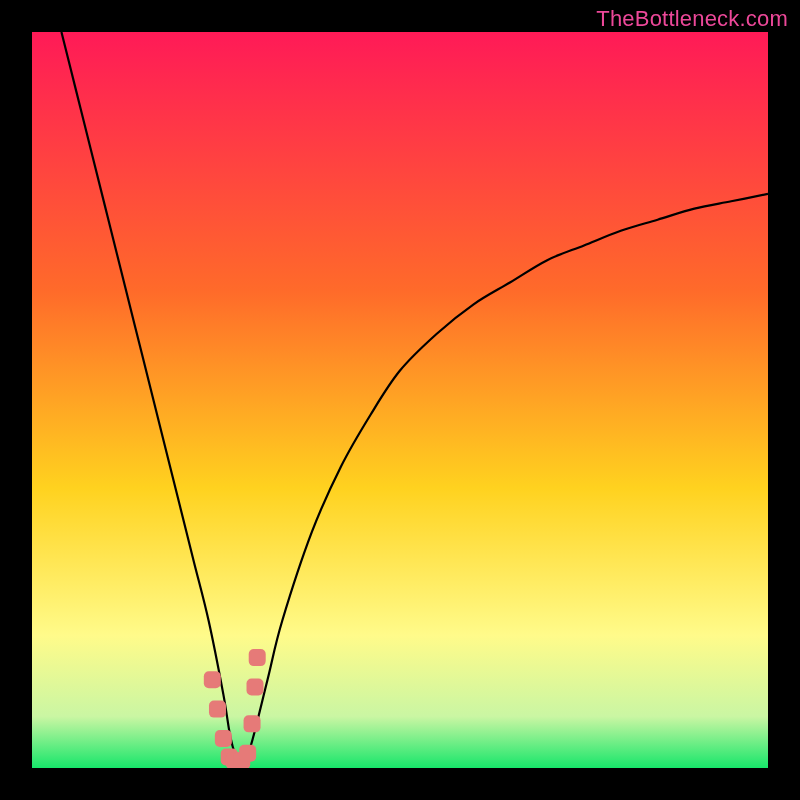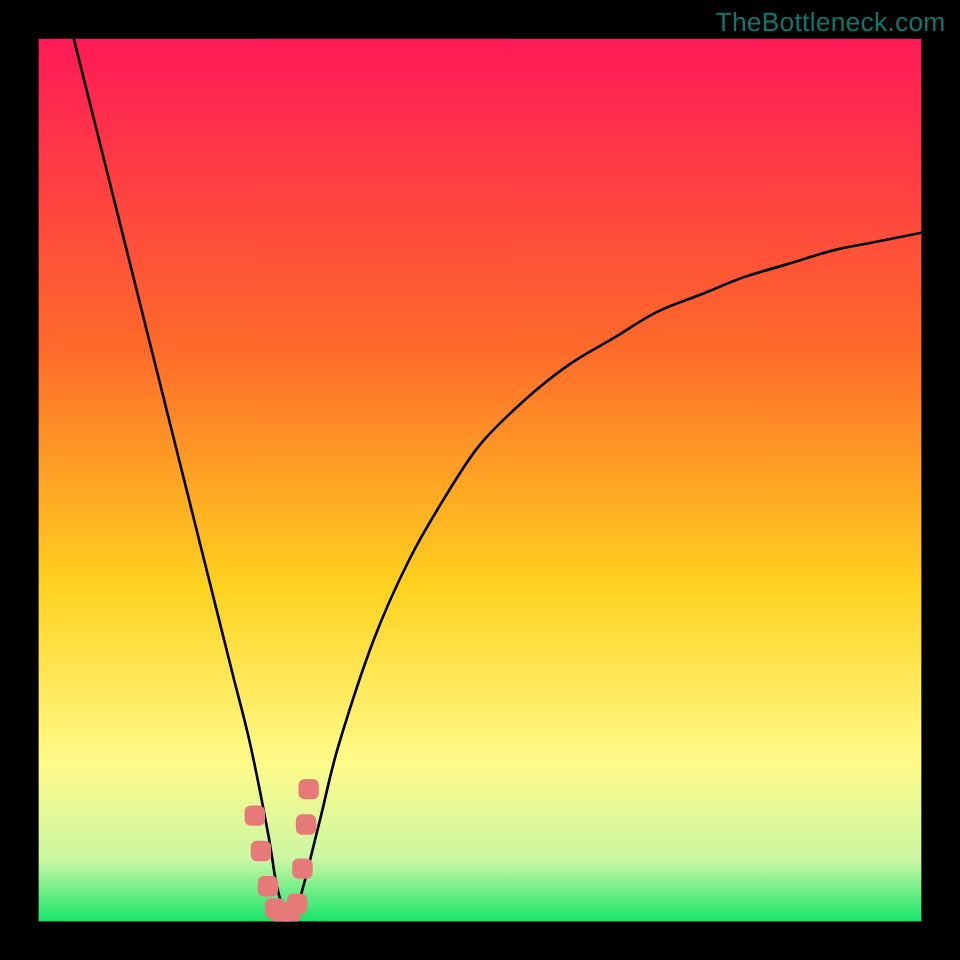--- a/index.html
+++ b/index.html
@@ -24,21 +24,21 @@
     top: 32px;
     width: 736px;
     height: 736px;
   }
   .watermark {
     position: absolute;
     top: 6px;
     right: 12px;
     font-family: Arial, Helvetica, sans-serif;
     font-size: 22px;
-    color: #0f766e;
+    color: #ec4899;
     letter-spacing: 0.2px;
     text-align: center;
   }
   svg { display: block; }
 </style>
 </head>
 <body>
 
 <div class="frame">
 

